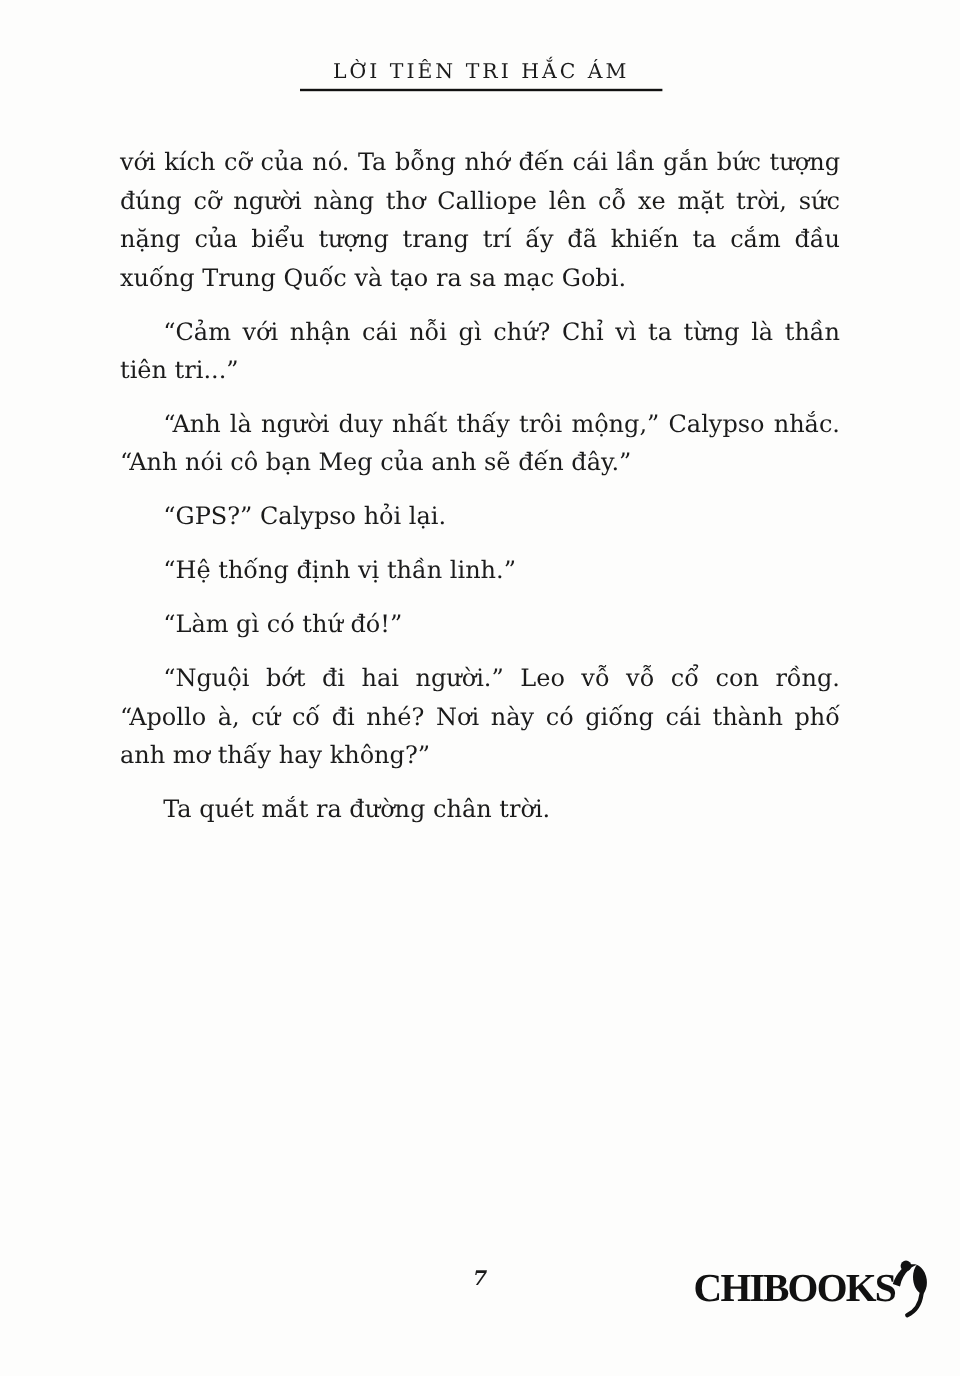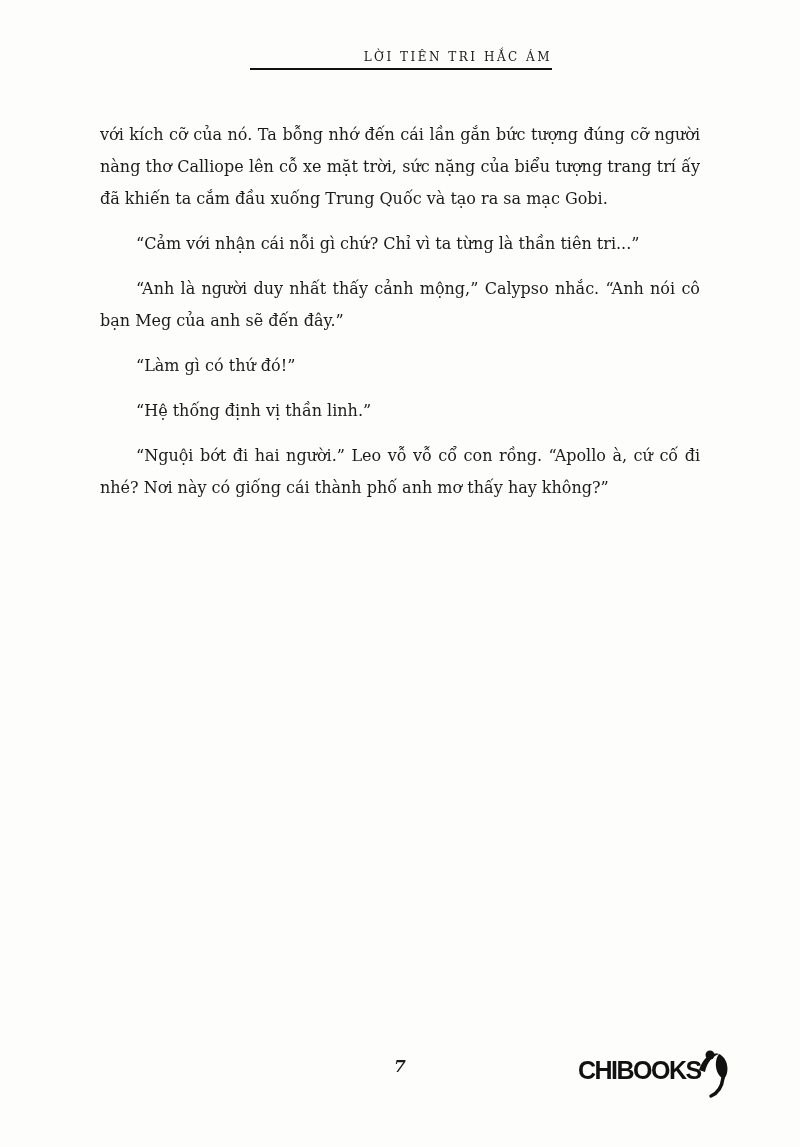--- a/index.html
+++ b/index.html
@@ -24,34 +24,33 @@
   .running-header {
     position: absolute;
     top: 50px;
     left: 250px;
     width: 302px;
     text-align: center;
     border-bottom: 2px solid #111;
     padding-bottom: 4px;
   }
   .running-header .title {
-    font-size: 12px;
+    font-size: 17px;
     letter-spacing: 2.5px;
     font-weight: 500;
     white-space: nowrap;
-    text-align: right;
   }
 
   
   .text-block {
     position: absolute;
     top: 119px;
     left: 100px;
     width: 600px;
-    font-size: 16px;
+    font-size: 20px;
     line-height: 32px;
     text-align: justify;
     hyphens: none;
     -webkit-hyphens: none;
   }
   .text-block p {
     margin: 0 0 13px 0;
     text-indent: 36px;
   }
   .text-block p.continues {
@@ -72,23 +71,23 @@
   .publisher-logo {
     position: absolute;
     top: 1048px;
     left: 578px;
     width: 132px;
     height: 52px;
     display: flex;
     align-items: flex-start;
   }
   .publisher-logo .logo-text {
-    font-family: Liberation Sans, sans-serif;
+    font-family: Liberation Serif, serif;
     font-weight: 800;
-    font-size: 25px;
+    font-size: 33px;
     letter-spacing: -1.5px;
     color: #111;
     line-height: 1;
     margin-top: 10px;
   }
   .publisher-logo .leaf {
     margin-left: -4px;
     margin-top: 0;
   }
 </style>
@@ -97,24 +96,26 @@
 
 <div class="page">
 
   <div class="running-header">
     <div class="title">LỜI TIÊN TRI HẮC ÁM</div>
   </div>
 
   <div class="text-block">
     <p class="continues">với kích cỡ của nó. Ta bỗng nhớ đến cái lần gắn bức tượng đúng cỡ người nàng thơ Calliope lên cỗ xe mặt trời, sức nặng của biểu tượng trang trí ấy đã khiến ta cắm đầu xuống Trung Quốc và tạo ra sa mạc Gobi.</p>
     <p>“Cảm với nhận cái nỗi gì chứ? Chỉ vì ta từng là thần tiên tri...”</p>
-    <p>“Anh là người duy nhất thấy cảnh mộng,” Calypso nhắc. “Anh nói cô bạn Meg của anh sẽ đến đây.”</p>
+    <p>“Anh là người duy nhất thấy trôi mộng,” Calypso nhắc. “Anh nói cô bạn Meg của anh sẽ đến đây.”</p>
+    <p>“GPS?” Calypso hỏi lại.</p>
+    <p>“Hệ thống định vị thần linh.”</p>
     <p>“Làm gì có thứ đó!”</p>
-    <p>“Hệ thống định vị thần linh.”</p>
     <p>“Nguội bớt đi hai người.” Leo vỗ vỗ cổ con rồng. “Apollo à, cứ cố đi nhé? Nơi này có giống cái thành phố anh mơ thấy hay không?”</p>
+    <p>Ta quét mắt ra đường chân trời.</p>
   </div>
 
   <div class="page-number">7</div>
 
   <div class="publisher-logo">
     <span class="logo-text">CHIBOOKS</span>
     <span class="leaf">
       <svg width="34" height="52" viewBox="0 0 34 52" xmlns="http://www.w3.org/2000/svg" aria-hidden="true">
 
         <path d="M2,22 C6,10 14,4 22,6 C16,8 10,14 8,24 Z" fill="#111"></path>

